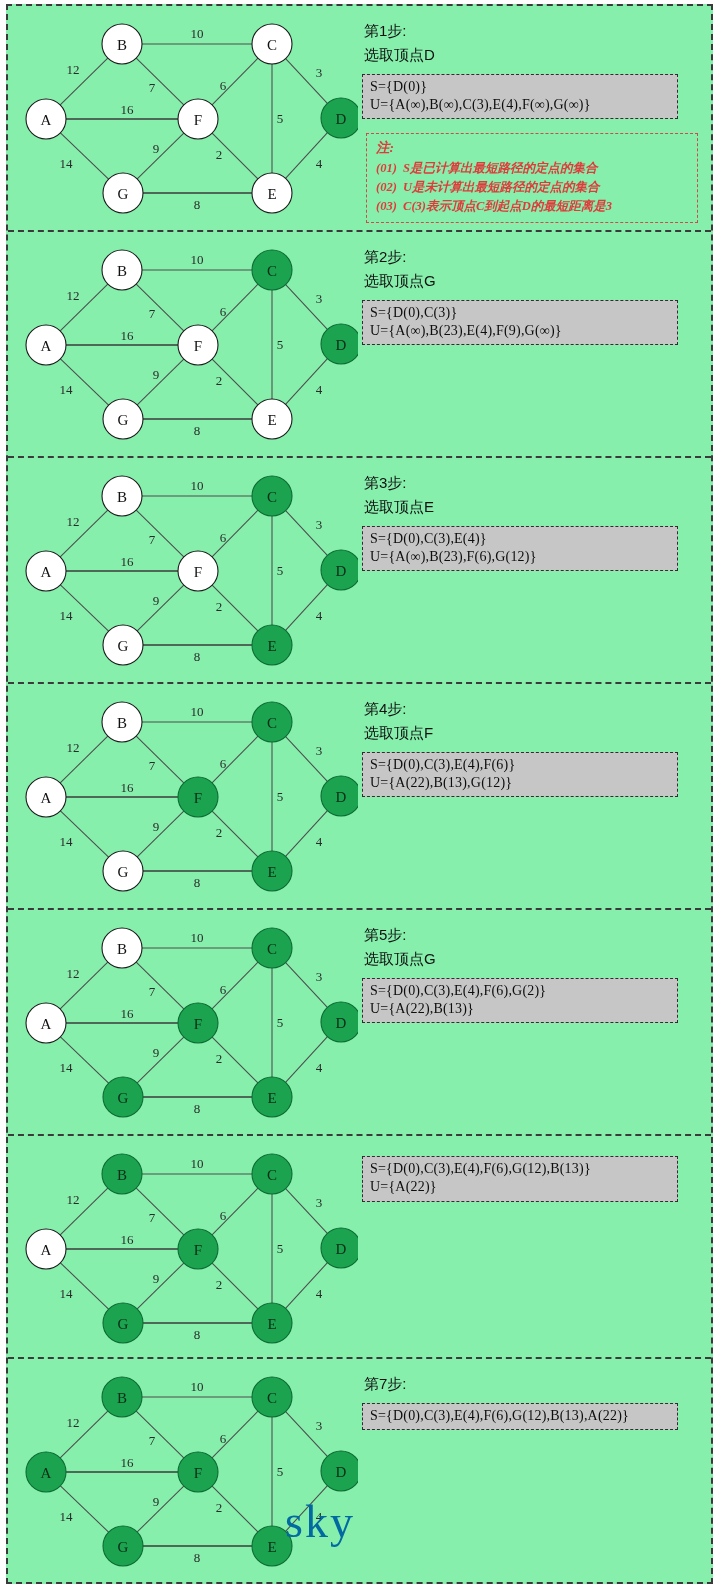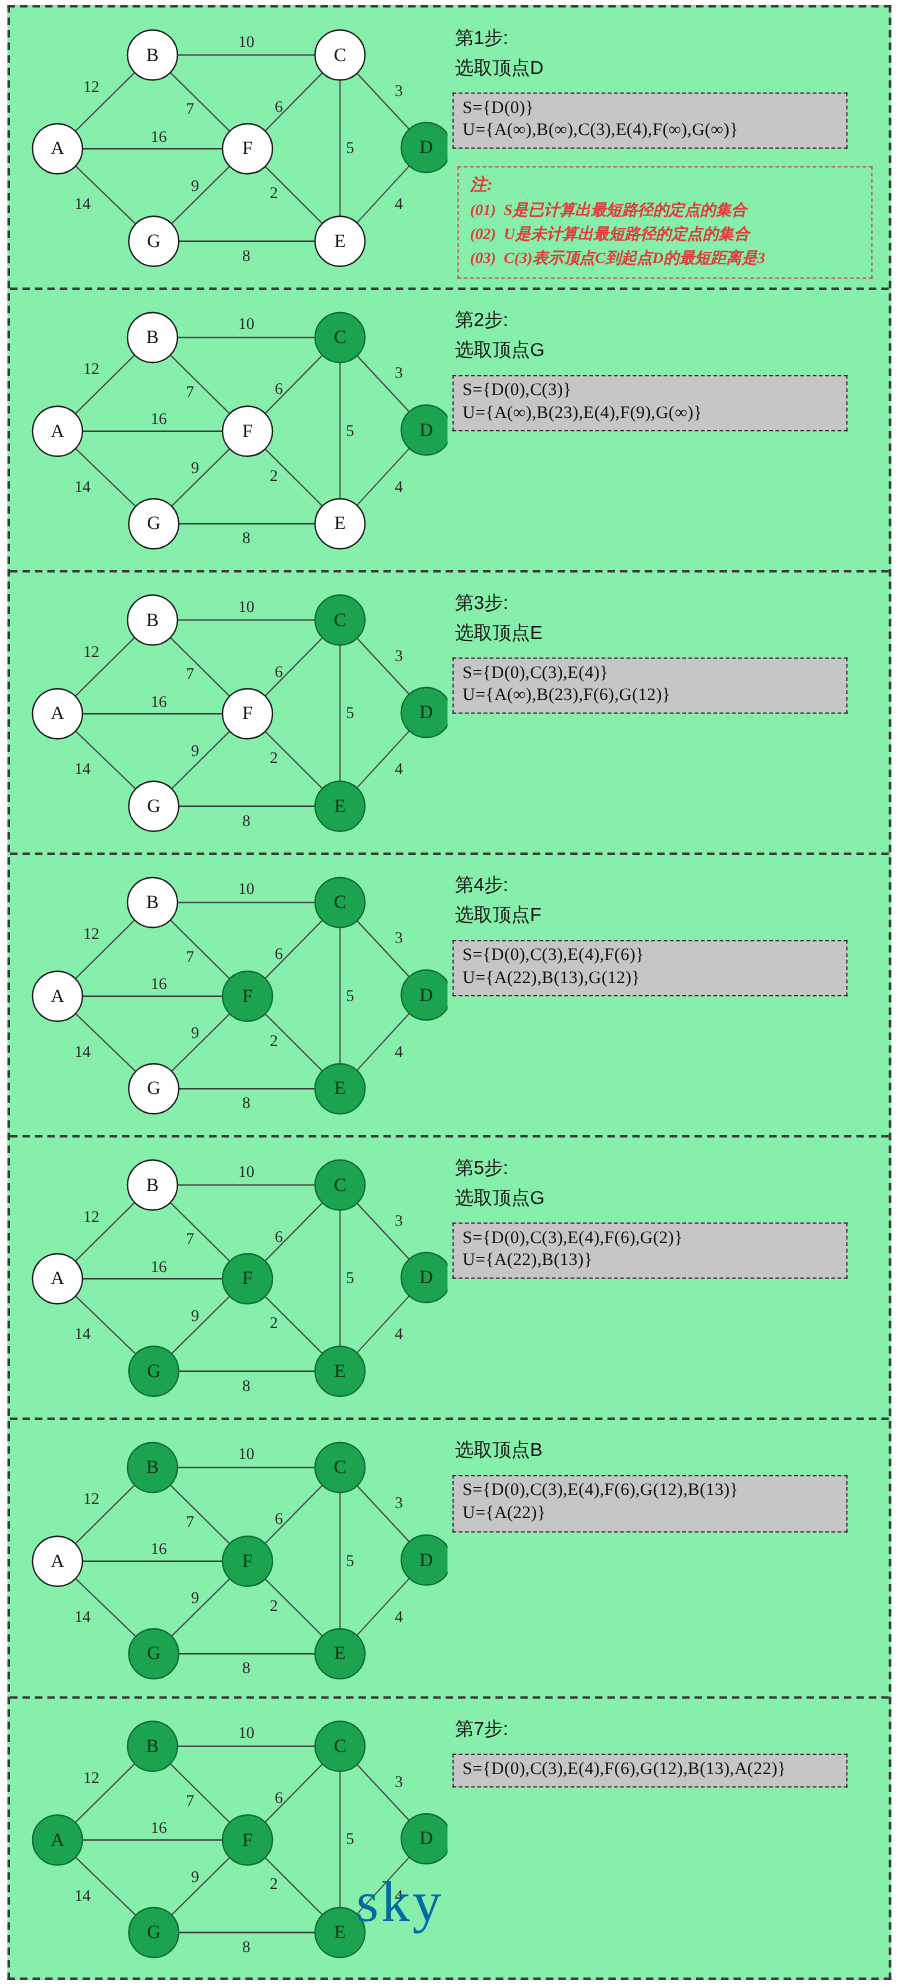--- a/index.html
+++ b/index.html
@@ -407,21 +407,21 @@
           <circle class="node-circle sel" cx="333" cy="112" r="20"></circle>
           <text class="node-label on-green" x="333" y="112.5">D</text>
           <circle class="node-circle sel" cx="264" cy="187" r="20"></circle>
           <text class="node-label on-green" x="264" y="187.5">E</text>
           <circle class="node-circle sel" cx="190" cy="113" r="20"></circle>
           <text class="node-label on-green" x="190" y="113.5">F</text>
           <circle class="node-circle sel" cx="115" cy="187" r="20"></circle>
           <text class="node-label on-green" x="115" y="187.5">G</text>
         </svg>
       </div>
-      <div class="side"><div class="step-title">选取顶点B</div><div class="su-box"><div class="su-line">S={D(0),C(3),E(4),F(6),G(12),B(13)}</div><div class="su-line">U={A(22)}</div></div></div>
+      <div class="side"><div class="su-box"><div class="su-line">S={D(0),C(3),E(4),F(6),G(12),B(13)}</div><div class="su-line">U={A(22)}</div></div></div>
     </div>
     <div class="panel" style="height: 225px;">
       <div class="graph-wrap">
         <svg class="graph" width="350" height="225" viewBox="0 0 350 225">
           <line class="edge-line" x1="134" y1="38" x2="244" y2="38"></line>
           <line class="edge-line" x1="52.23547998657602" y1="98.95182896061577" x2="99.76452001342398" y2="52.04817103938423"></line>
           <line class="edge-line" x1="128.23547998657602" y1="52.04817103938423" x2="175.76452001342398" y2="98.95182896061577"></line>
           <line class="edge-line" x1="249.95309439210854" y1="52.23672865664676" x2="204.04690560789146" y2="98.76327134335324"></line>
           <line class="edge-line" x1="277.63932050317095" y1="52.627677061371735" x2="319.36067949682905" y2="97.37232293862827"></line>
           <line class="edge-line" x1="264" y1="58" x2="264" y2="167"></line>

